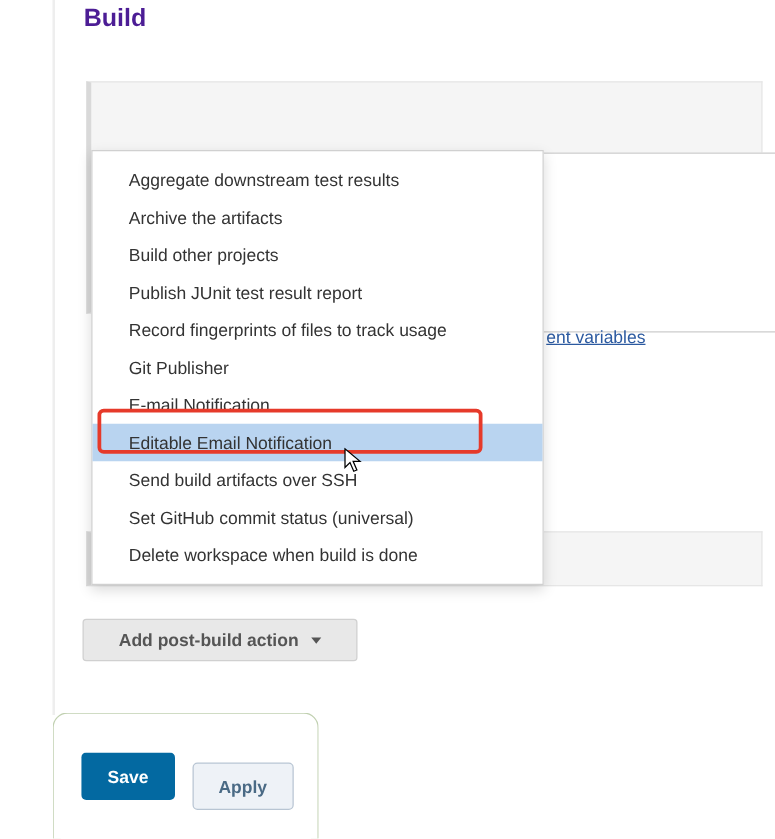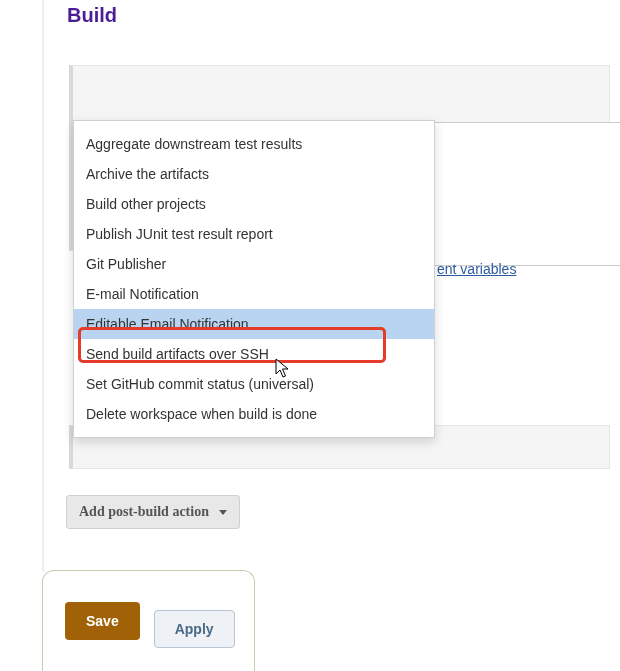--- a/index.html
+++ b/index.html
@@ -76,31 +76,30 @@
     width: 541px;
     height: 44px;
     background: #f5f5f5;
     border: 1px solid #e6e6e6;
     border-left: 4px solid #d9d9d9;
   }
   .add-action-btn {
     position: absolute;
     left: 66px;
     top: 495px;
-    padding: 8px 12px;
+    padding: 8px 28px;
     background: #e8e8e8;
     border: 1px solid #d0d0d0;
     border-radius: 3px;
     color: #555;
     font-size: 14px;
     font-weight: bold;
     display: flex;
     align-items: center;
     cursor: pointer;
-    font-family: Liberation Serif, serif;
   }
   .caret {
     margin-left: 10px;
     width: 0; height: 0;
     border-left: 4px solid transparent;
     border-right: 4px solid transparent;
     border-top: 5px solid #555;
   }
   .footer {
     position: absolute;
@@ -119,21 +118,21 @@
   .btn {
     padding: 10px 20px;
     border-radius: 4px;
     font-size: 14px;
     font-weight: bold;
     cursor: pointer;
     border: 1px solid transparent;
     margin-right: 14px;
   }
   .btn-primary {
-    background: #a16207;
+    background: #0369a1;
     color: #fff;
   }
   .btn-secondary {
     background: #eef2f7;
     color: #4a6a85;
     border: 1px solid #b8c5d3;
     margin-top: 16px;
   }
   
   .dropdown {
@@ -141,21 +140,21 @@
     left: 73px;
     top: 120px;
     width: 362px;
     background: #fff;
     border: 1px solid #d0d0d0;
     box-shadow: 0 4px 10px rgba(0,0,0,0.15);
     padding: 8px 0;
     z-index: 10;
   }
   .dropdown-item {
-    padding: 7px 12px;
+    padding: 7px 29px;
     font-size: 14px;
     color: #333;
     cursor: pointer;
     white-space: nowrap;
     position: relative;
   }
   .dropdown-item.hovered {
     background: #b9d4f0;
   }
   .highlight-box {
@@ -200,20 +199,21 @@
 <div class="footer">
   <button class="btn btn-primary">Save</button>
   <button class="btn btn-secondary">Apply</button>
 </div>
 
 <div class="dropdown" id="dropdown">
     <div class="dropdown-item">Aggregate downstream test results</div>
     <div class="dropdown-item">Archive the artifacts</div>
     <div class="dropdown-item">Build other projects</div>
     <div class="dropdown-item">Publish JUnit test result report</div>
+    <div class="dropdown-item">Record fingerprints of files to track usage</div>
     <div class="dropdown-item">Git Publisher</div>
     <div class="dropdown-item">E-mail Notification</div>
     <div class="dropdown-item hovered">Editable Email Notification</div>
     <div class="dropdown-item">Send build artifacts over SSH</div>
     <div class="dropdown-item">Set GitHub commit status (universal)</div>
     <div class="dropdown-item">Delete workspace when build is done</div>
   </div>
 
 <div class="highlight-box"></div>
 

